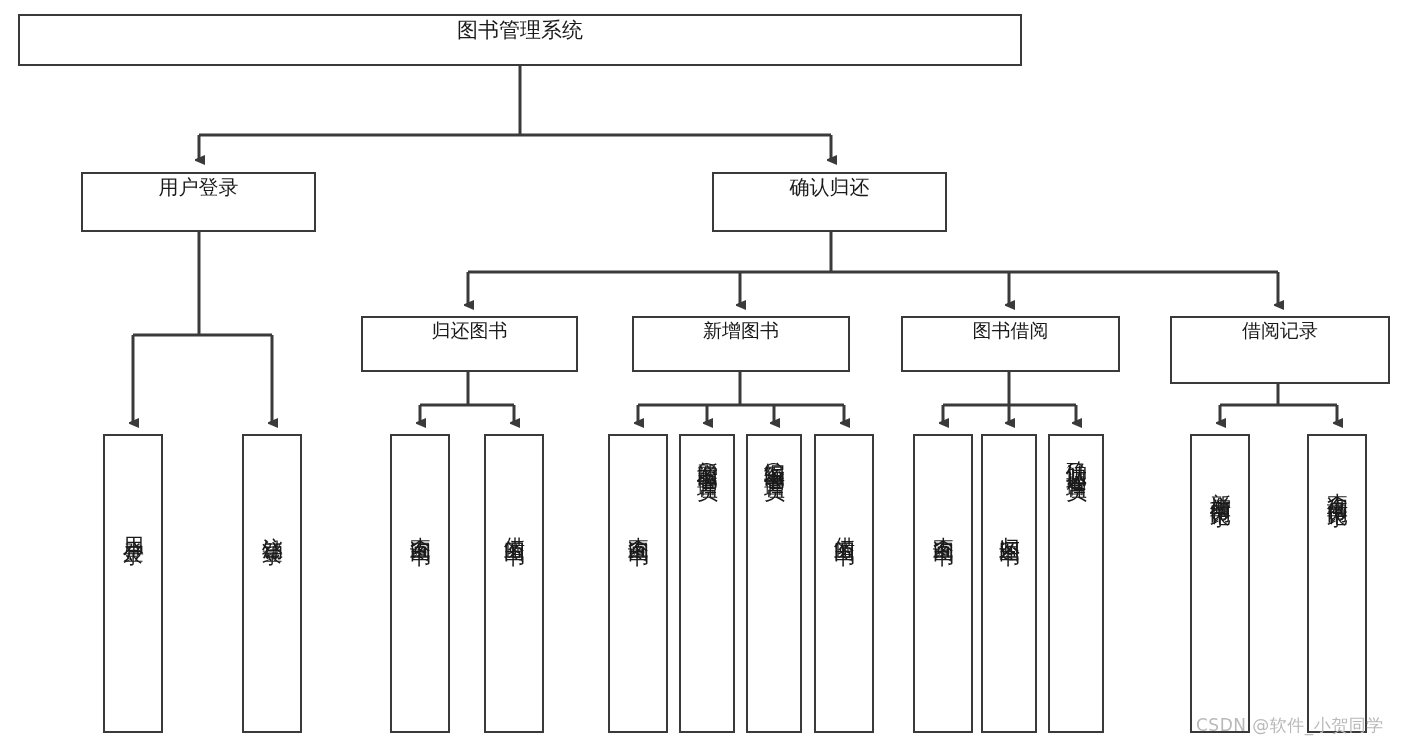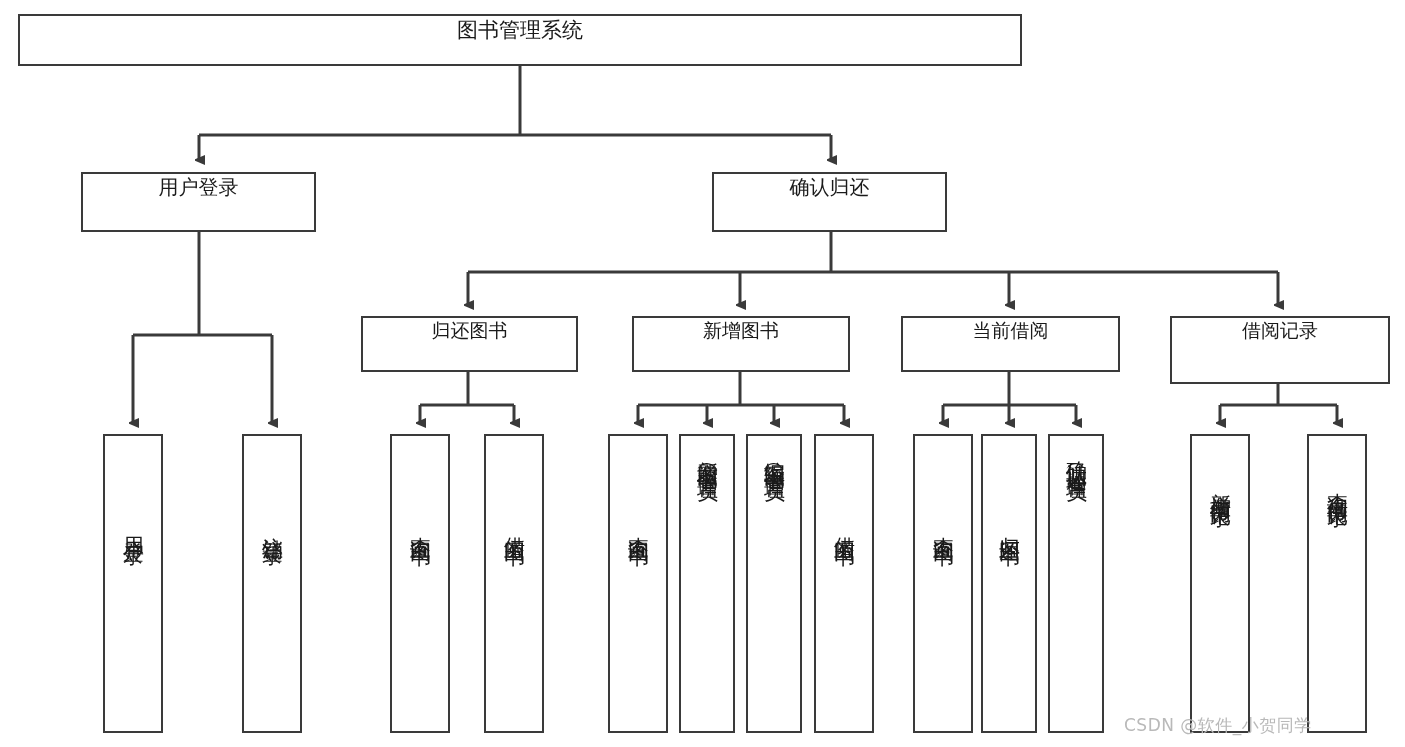--- a/index.html
+++ b/index.html
@@ -59,21 +59,21 @@
     display: block;
   }
   .leaf.short .leaf-text {
     margin-top: 78px;
   }
   .leaf.tall .leaf-text {
     margin-top: 2px;
   }
   .watermark {
     position: absolute;
-    left: 1124px;
+    left: 1196px;
     top: 714px;
     font-size: 17px;
     color: #b9b9b9;
     white-space: nowrap;
     letter-spacing: 0.5px;
   }
 </style>
 </head>
 <body>
 
@@ -140,21 +140,21 @@
     <span>确认归还</span>
   </div>
 
   <div class="node level3" style="left:361px; top:316px; width:217px; height:56px;">
     <span>归还图书</span>
   </div>
   <div class="node level3" style="left:632px; top:316px; width:218px; height:56px;">
     <span>新增图书</span>
   </div>
   <div class="node level3" style="left:901px; top:316px; width:219px; height:56px;">
-    <span>当前借阅</span>
+    <span>图书借阅</span>
   </div>
   <div class="node level3" style="left:1170px; top:316px; width:220px; height:68px;">
     <span>借阅记录</span>
   </div>
 
   <div class="node leaf short" style="left:103px; top:434px; width:60px; height:299px;">
     <span class="leaf-text">用户登录</span>
   </div>
   <div class="node leaf short" style="left:242px; top:434px; width:60px; height:299px;">
     <span class="leaf-text">注销登录</span>

